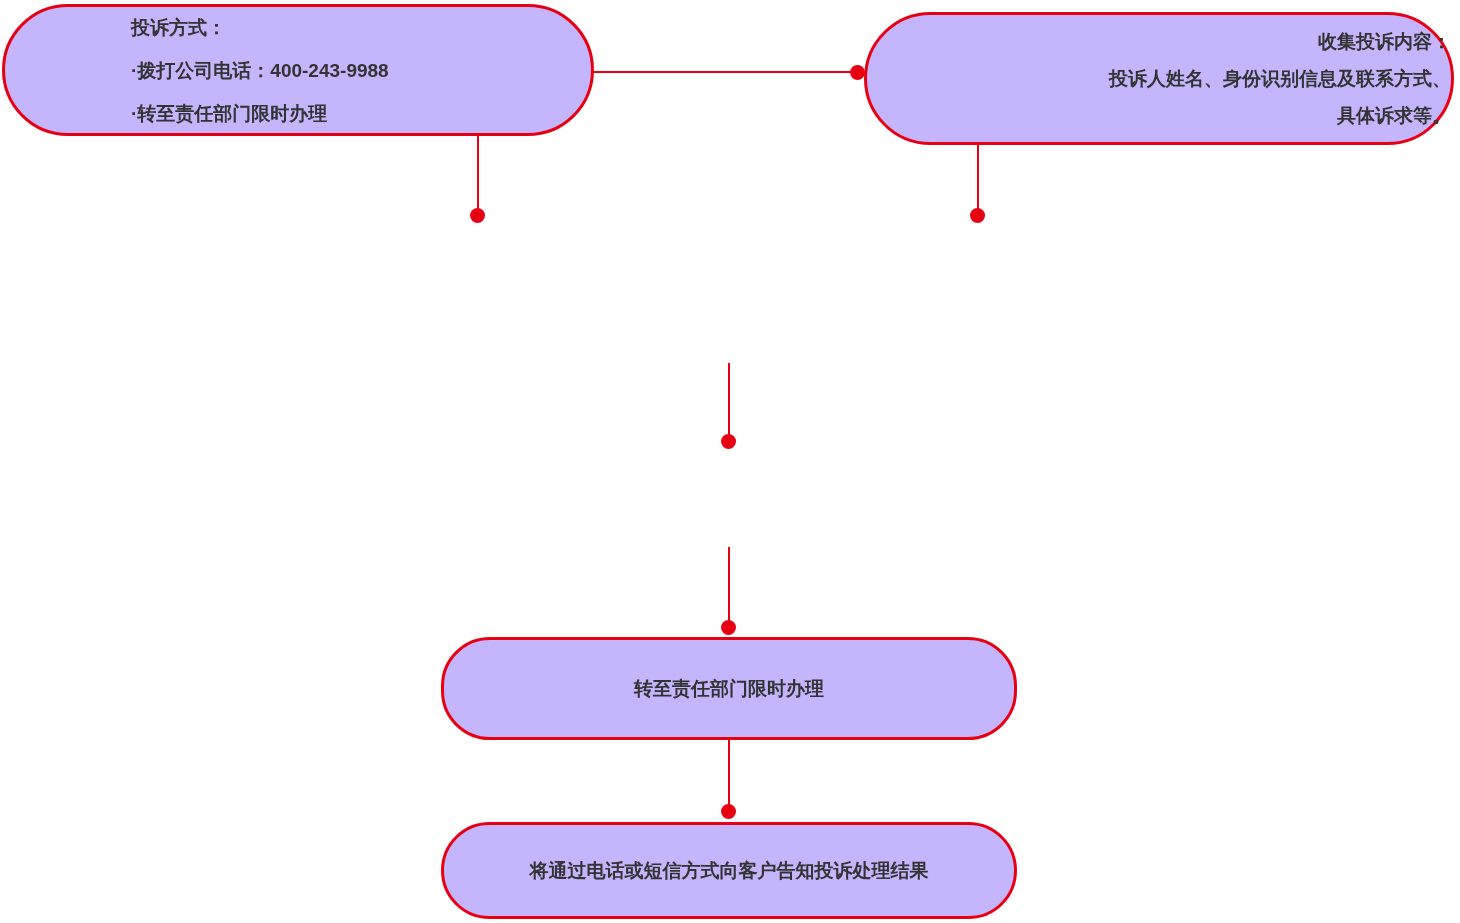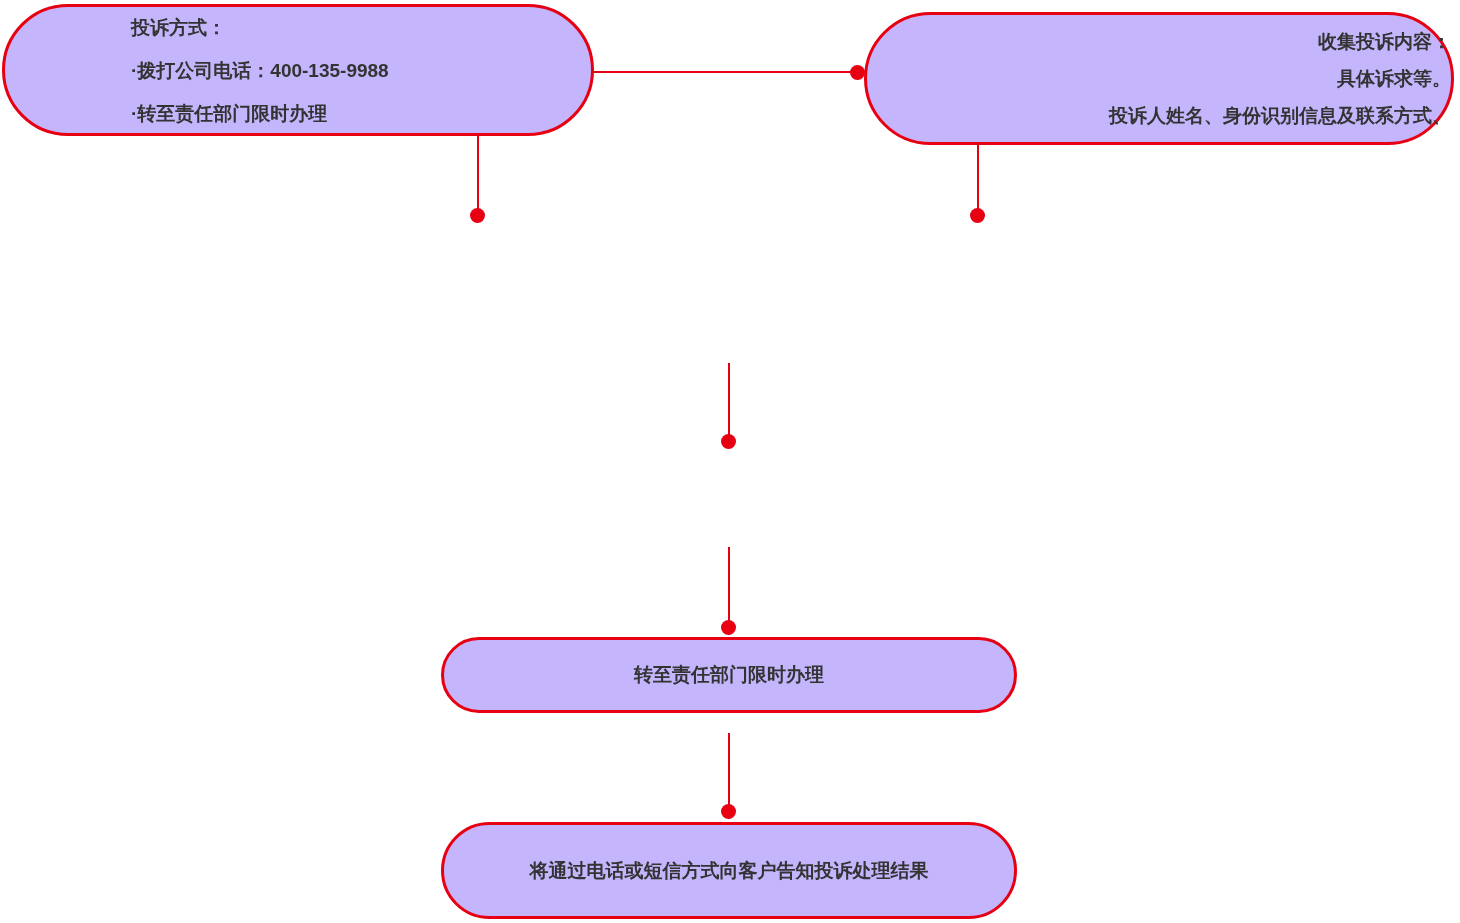--- a/index.html
+++ b/index.html
@@ -46,21 +46,21 @@
     border-radius:69px;
     padding-left:171px;
     line-height:35px;
   }
   .node-accept{
     left:441px; top:452px; width:576px; height:96px;
     border-radius:48px;
     align-items:center; text-align:center;
   }
   .node-transfer{
-    left:441px; top:637px; width:576px; height:76px;
+    left:441px; top:637px; width:576px; height:103px;
     border-radius:49px;
     align-items:center; text-align:center;
   }
   .node-notify{
     left:441px; top:822px; width:576px; height:97px;
     border-radius:49px;
     align-items:center; text-align:center;
   }
   .h-line,.v-line{position:absolute;background:var(--accent);}
   .dot{
@@ -88,28 +88,28 @@
   <div class="dot" style="left:721px;top:434px;"></div>
 
   <div class="v-line" style="left:728px;top:547px;width:2px;height:81px;"></div>
   <div class="dot" style="left:721px;top:620px;"></div>
 
   <div class="v-line" style="left:728px;top:733px;width:2px;height:79px;"></div>
   <div class="dot" style="left:721px;top:804px;"></div>
 
   <div class="node node-channels">
     <div class="line">投诉方式：</div>
-    <div class="line">·拨打公司电话：400-135-9988</div>
+    <div class="line">·拨打公司电话：400-243-9988</div>
     <div class="line">·转至责任部门限时办理</div>
   </div>
 
   <div class="node node-collect">
     <div class="line">收集投诉内容：</div>
+    <div class="line">投诉人姓名、身份识别信息及联系方式、</div>
     <div class="line">具体诉求等。</div>
-    <div class="line">投诉人姓名、身份识别信息及联系方式、</div>
   </div>
 
 
 
   <div class="node node-transfer">
     <div class="line">转至责任部门限时办理</div>
   </div>
 
   <div class="node node-notify">
     <div class="line">将通过电话或短信方式向客户告知投诉处理结果</div>

